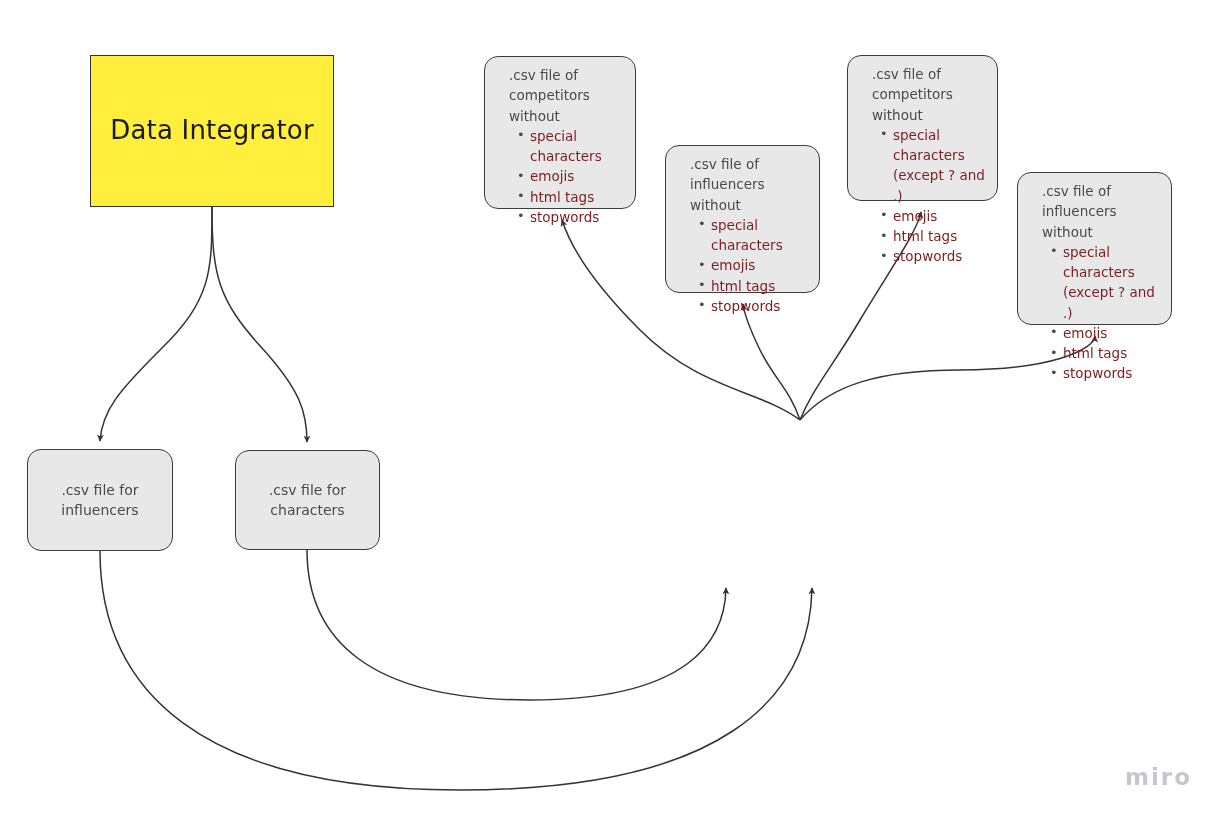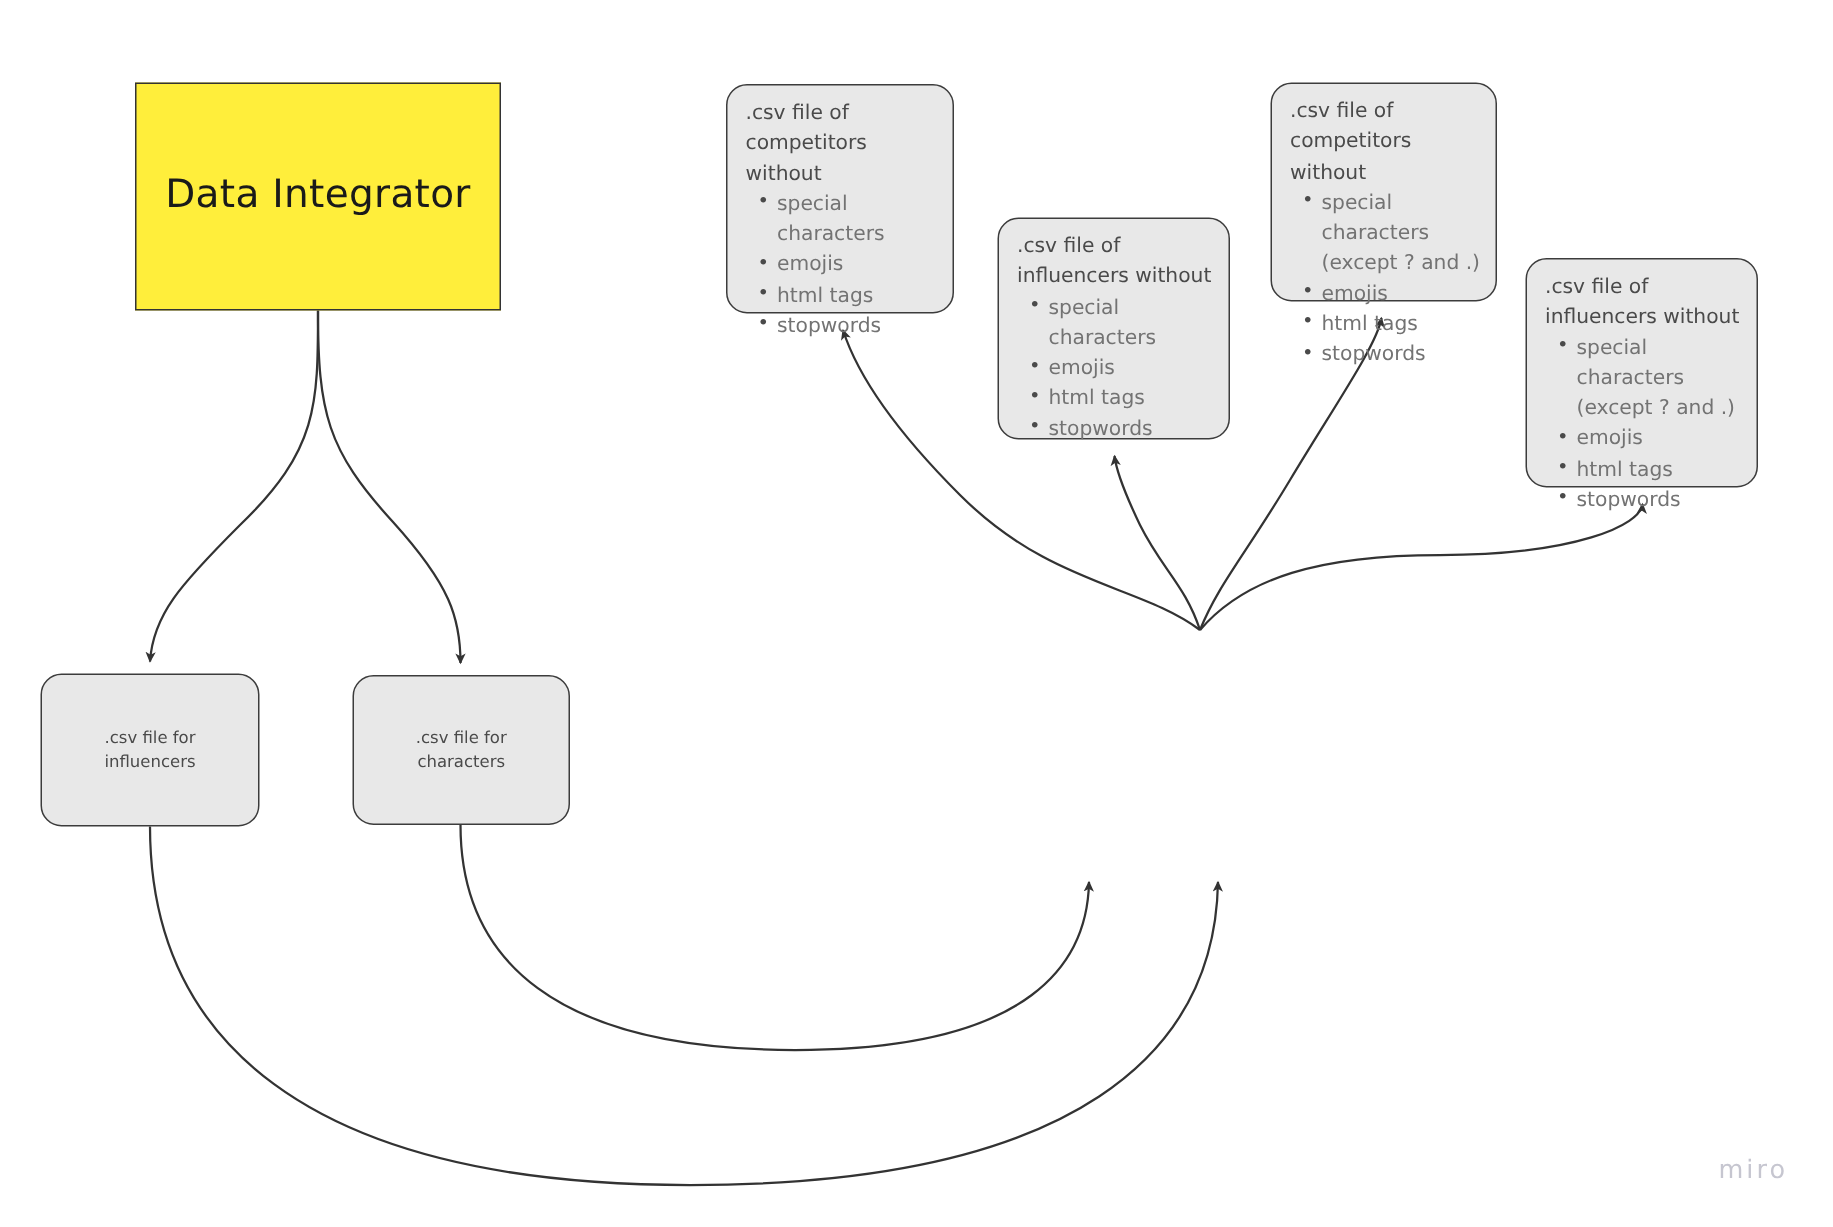--- a/index.html
+++ b/index.html
@@ -51,57 +51,57 @@
   .artifact {
     background: #e8e8e8;
     border: 1.6px solid #3c3c3c;
     border-radius: 14px;
     color: #4a4a4a;
   }
   .artifact.simple {
     align-items: center;
     justify-content: center;
     text-align: center;
-    font-size: 11px;
+    font-size: 14px;
     line-height: 1.45;
   }
   .artifact.detailed {
     justify-content: flex-start;
-    padding: 8px 9px 8px 12px;
+    padding: 8px 9px 8px 24px;
     font-size: 13.5px;
     line-height: 1.5;
   }
   .artifact.detailed .lead {
     display: block;
     color: #4a4a4a;
     white-space: normal;
   }
   .artifact.detailed ul {
     margin: 0;
     padding-left: 21px;
     list-style: none;
   }
   .artifact.detailed ul li {
     position: relative;
-    color: #737373;
+    color: #7f1d1d;
   }
   .artifact.detailed ul li::before {
     content: "•";
     position: absolute;
     left: -13px;
     top: -0.5px;
     font-size: 13px;
     color: #4a4a4a;
   }
   .watermark {
     position: absolute;
-    font-size: 17px;
+    font-size: 23px;
     color: #c6c6d0;
     letter-spacing: 2px;
-    font-weight: 400;
+    font-weight: 700;
   }
 </style>
 </head>
 <body>
 
 <div id="canvas">
 
   <svg id="edges" viewBox="0 0 1222 818" xmlns="http://www.w3.org/2000/svg">
     <defs>
       <marker id="arrow" viewBox="0 0 10 10" refX="8.2" refY="5" markerWidth="5.2" markerHeight="5.2" orient="auto-start-reverse">

